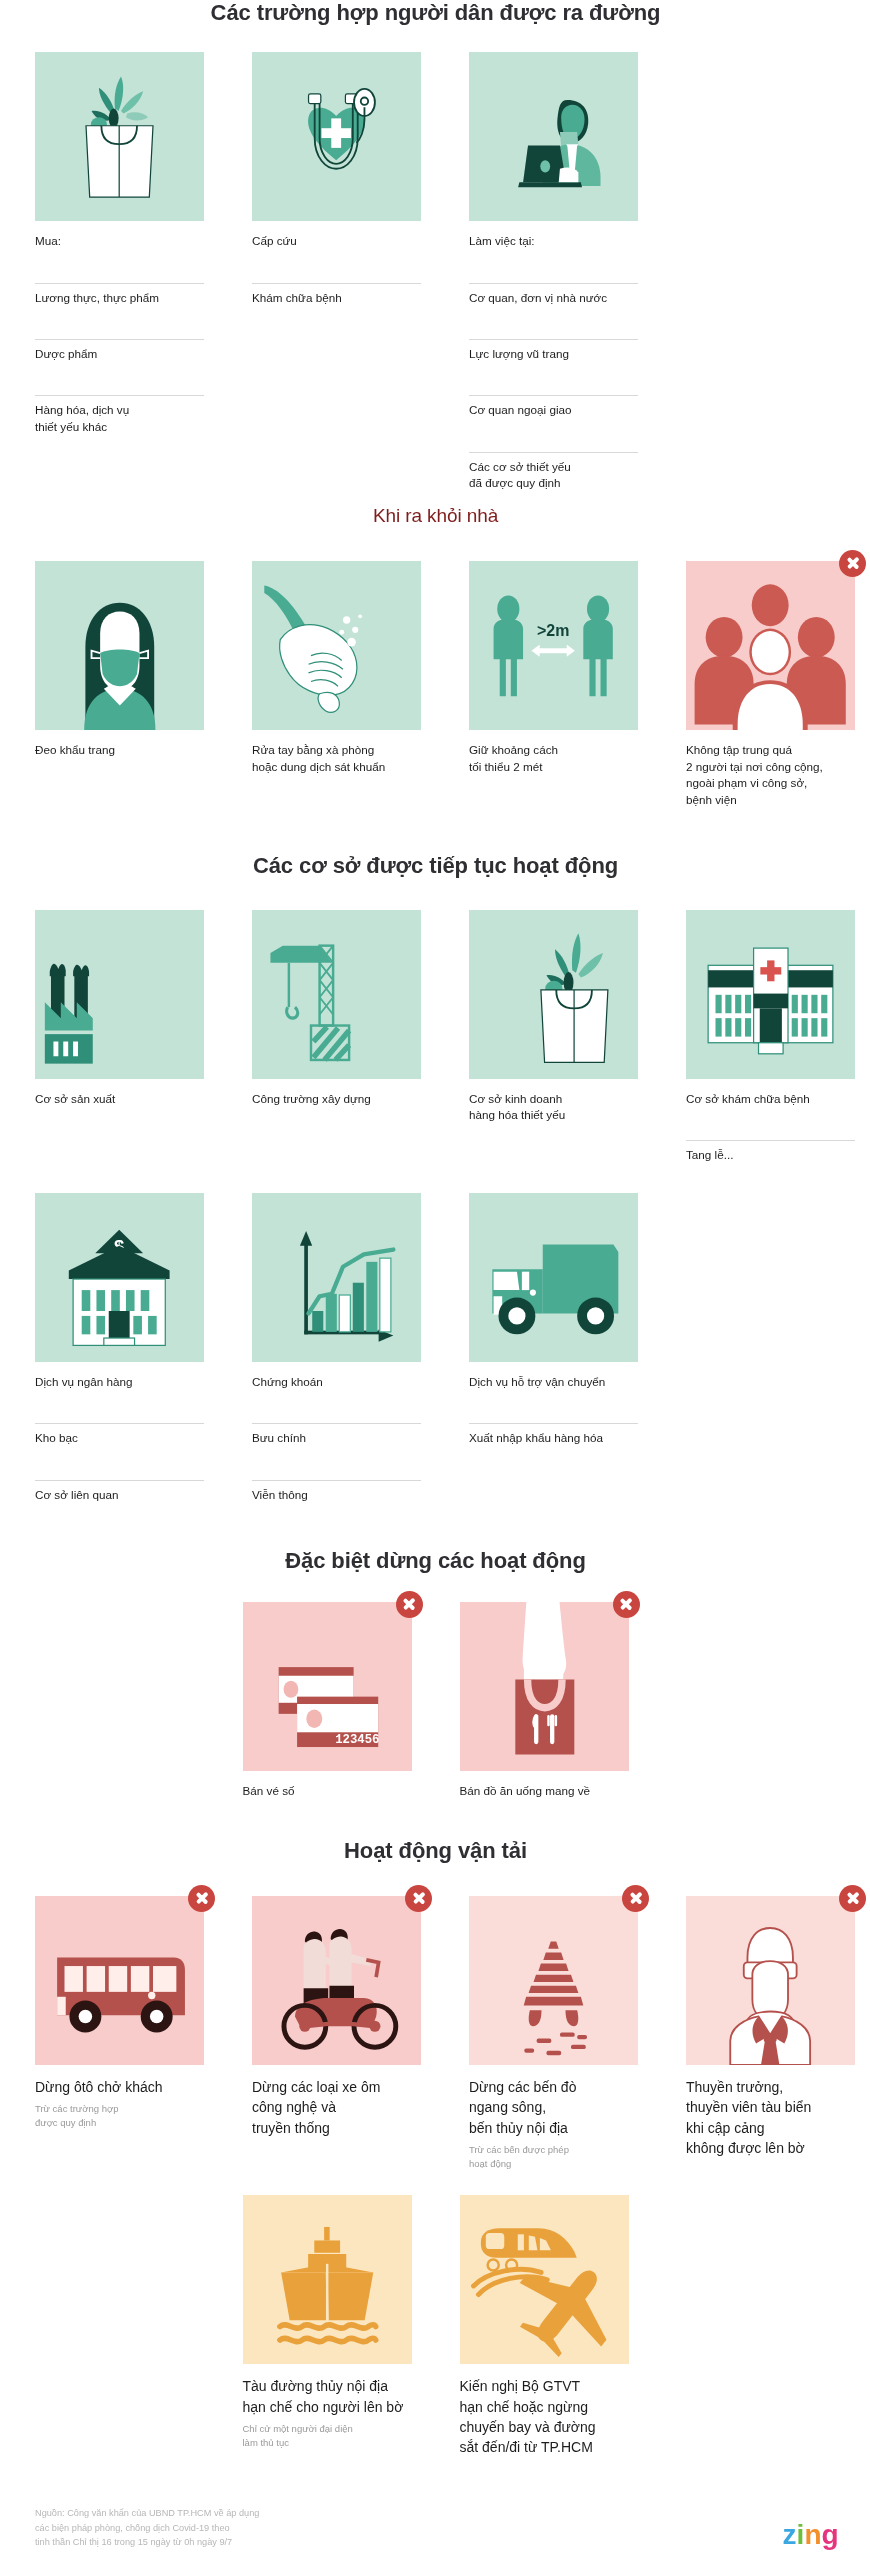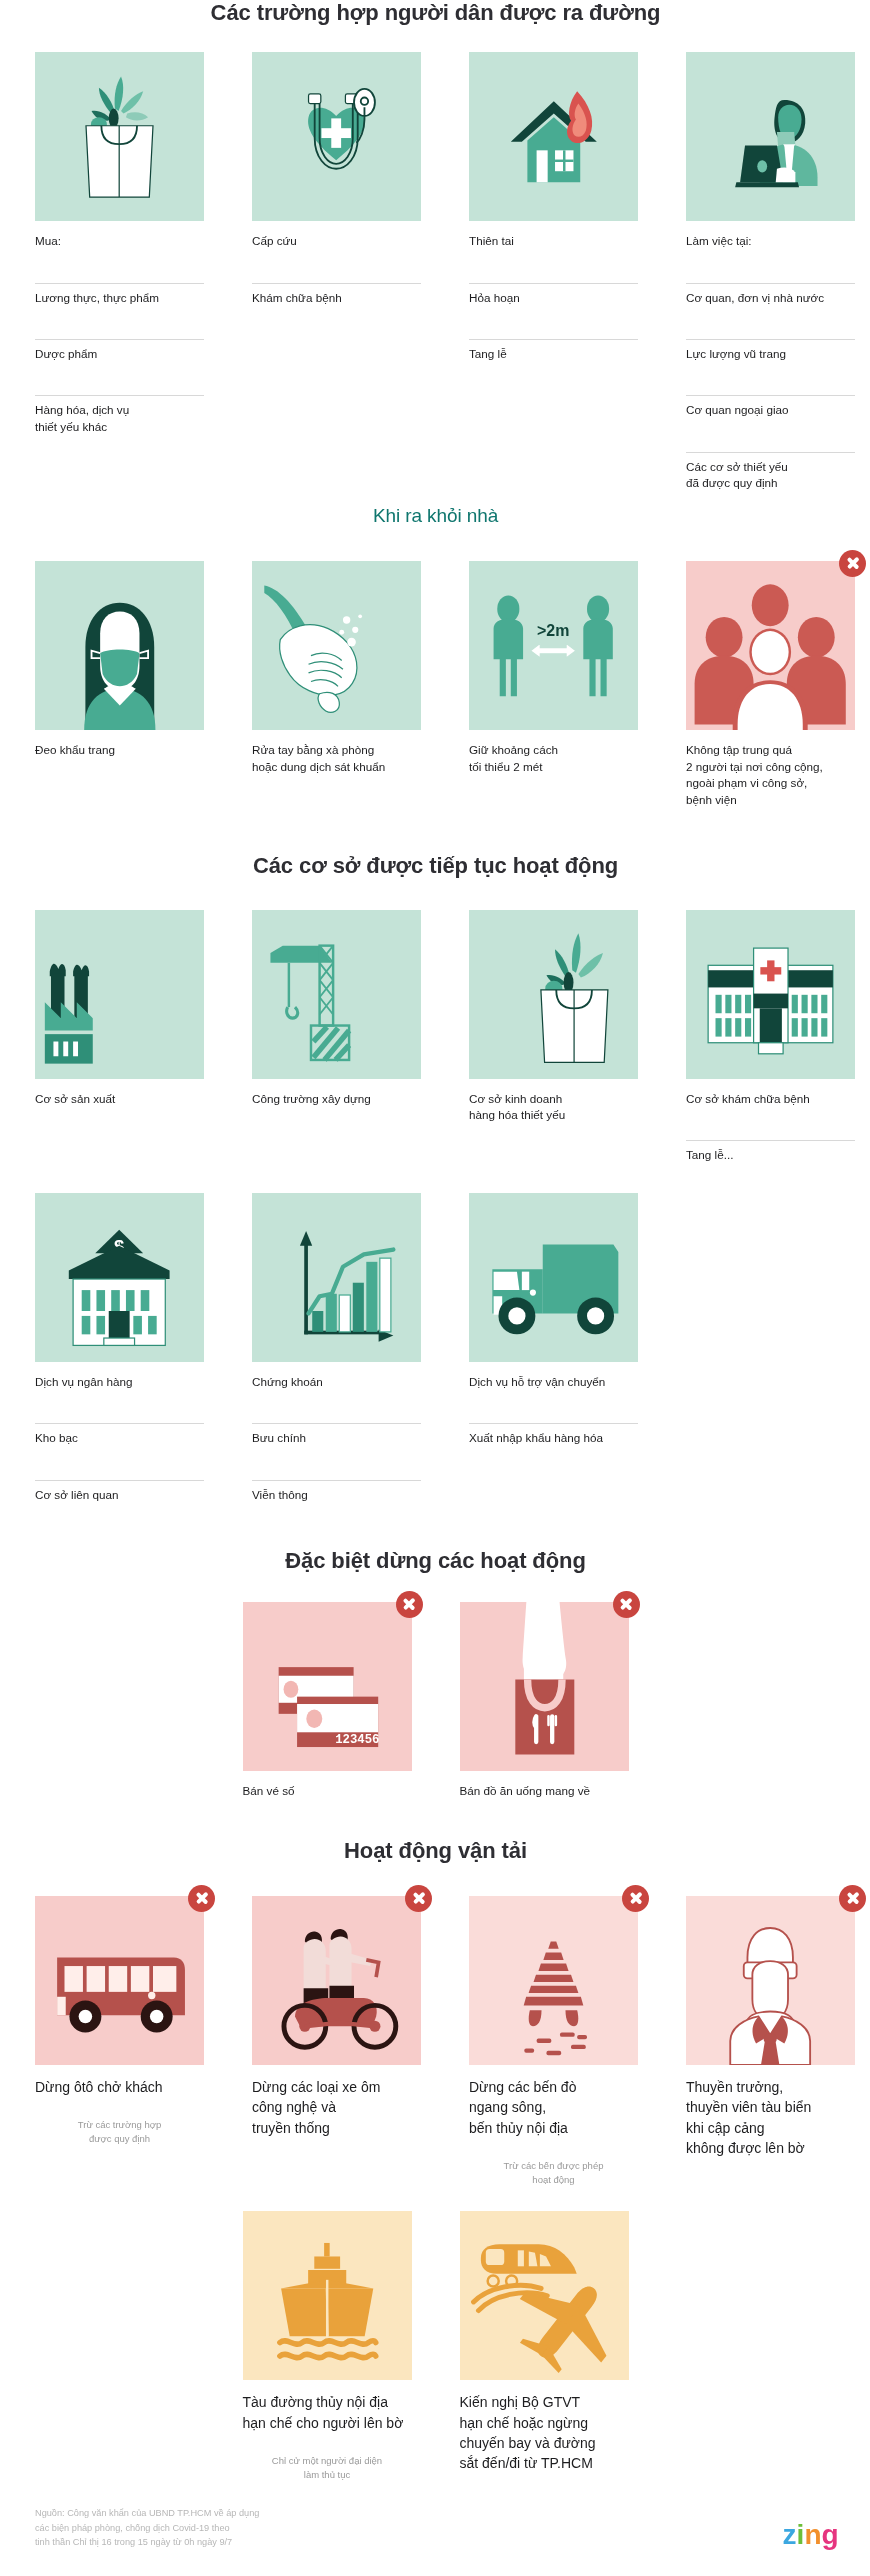--- a/index.html
+++ b/index.html
@@ -14,21 +14,21 @@
 
   
   .sec-title {
     width: 100%;
     text-align: center;
     font-weight: bold;
     font-size: 22px;
     letter-spacing: -0.1px;
     color: #2e2e33;
   }
-  .sec-title.light { font-weight: normal; font-size: 19px; color: #0f766e; }
+  .sec-title.light { font-weight: normal; font-size: 19px; color: #7f1d1d; }
 
   
   .row {
     display: flex;
     gap: 48px;
     padding-left: 35px;
     padding-right: 35px;
     align-items: flex-start;
   }
   .row.center { justify-content: center; padding-left: 0; padding-right: 0; }
@@ -77,21 +77,21 @@
     color: #1d1d1f;
   }
   .cap + .cap { border-top: 0.6px solid #d8d8d8; margin-top: 26px; }
   .cap.first { padding-top: 3.7px; }
   .single {
     font-size: 11.7px; line-height: 1.42; color: #1d1d1f;
     padding-top: 3.7px;
   }
   .sub {
     font-size: 9.5px; line-height: 1.45;
-    color: #9a9a9a; margin-top: 21px; text-align: center;
+    color: #9a9a9a; margin-top: 5px;
   }
   .bigcap { font-size: 14px; line-height: 1.45; color: #1d1d1f; padding-top: 3.7px;}
 
   
   .footer { position: absolute; left: 35px; bottom: 27px; width: 803px;
             display: flex; justify-content: space-between; align-items: flex-end; }
   .source { font-size: 9.2px; line-height: 1.55; color: #b7b7b7; max-width: 380px; }
   .zing { display: flex; align-items: flex-end; gap: 0.6px; font-weight: bold;
           font-size: 28px; line-height: 1; letter-spacing: -0.6px; }
   .zing span { display: inline-block; }
@@ -145,39 +145,20 @@
             <circle cx="183" cy="80" r="6" fill="none" stroke="#11453a" stroke-width="3"></circle>
             <path d="M183 90 L183 110 C183 128 176 142 170 148" fill="none" stroke="#11453a" stroke-width="3"></path>
           </svg>
         </div>
         <div class="caps">
           <div class="cap first" style="white-space:pre-line">Cấp cứu</div>
           <div class="cap" style="white-space:pre-line">Khám chữa bệnh</div>
         </div>
       </div>
 
-      <div class="card">
-        <div class="thumb">
-          <svg viewBox="0 0 275 275">
-            <path d="M68 146 L138 80 L208 146 L190 146 L138 100 L86 146 Z" fill="#11453a"></path>
-            <path d="M95 144 L138 106 L181 144 L181 212 L95 212 Z" fill="#48ab92"></path>
-            <rect x="110" y="160" width="18" height="52" fill="#fff"></rect>
-            <rect x="140" y="160" width="30" height="34" fill="#fff"></rect>
-            <rect x="153" y="160" width="4" height="34" fill="#48ab92"></rect>
-            <rect x="140" y="175" width="30" height="4" fill="#48ab92"></rect>
-            <path d="M176 64 C196 86 204 108 199 128 C194 146 178 152 168 146 C156 138 158 122 166 112 C160 104 162 82 176 64 Z" fill="#d9534f"></path>
-            <path d="M178 84 C190 100 194 116 190 128 C186 138 178 140 172 136 C166 130 168 118 174 110 C170 104 172 92 178 84 Z" fill="#f08b7b"></path>
-          </svg>
-        </div>
-        <div class="caps">
-          <div class="cap first" style="white-space:pre-line">Thiên tai</div>
-          <div class="cap" style="white-space:pre-line">Hỏa hoạn</div>
-          <div class="cap" style="white-space:pre-line">Tang lễ</div>
-        </div>
-      </div>
 
       <div class="card">
         <div class="thumb">
           <svg viewBox="0 0 275 275">
             <path d="M160 78 C184 78 196 94 194 116 C192 138 178 150 164 148 C148 146 142 128 144 108 C146 90 148 78 160 78 Z" fill="#11453a"></path>
             <path d="M150 106 C150 94 158 86 168 86 C180 86 188 96 188 110 C188 126 180 140 168 142 C156 144 150 126 150 106 Z" fill="#48ab92"></path>
             <path d="M148 130 L176 130 L178 152 L150 156 Z" fill="#8ecbb8"></path>
             <path d="M120 200 C120 168 142 150 164 150 C192 150 214 170 214 204 L214 218 L120 218 Z" fill="#5fb79e"></path>
             <path d="M160 152 L176 152 L172 196 L164 196 Z" fill="#ffffff"></path>
             <path d="M158 150 L168 164 L178 150" fill="#ffffff"></path>

